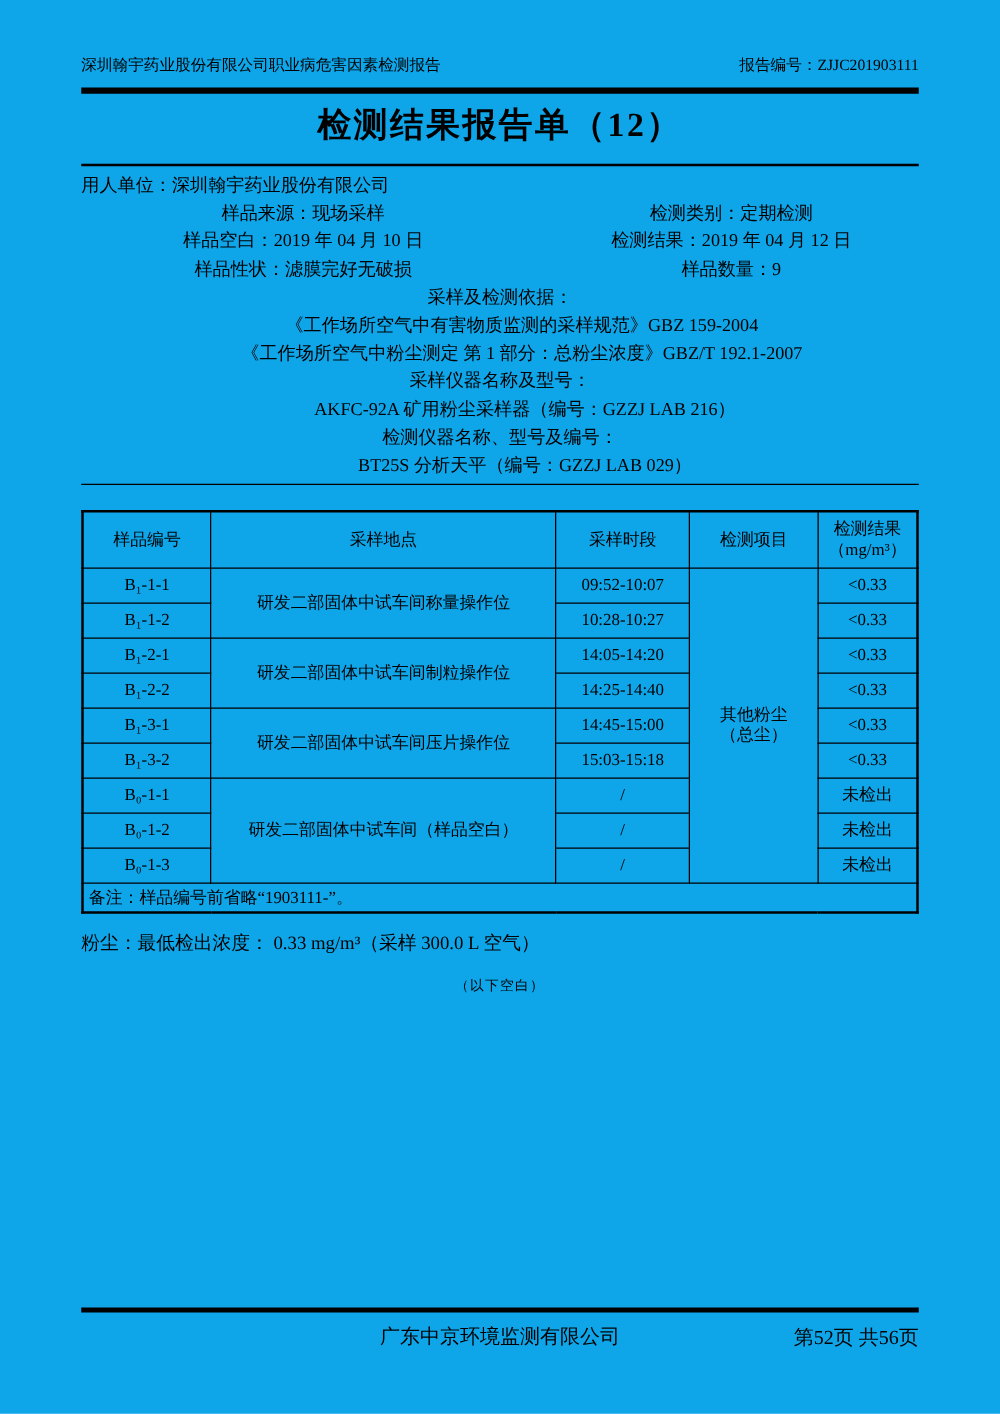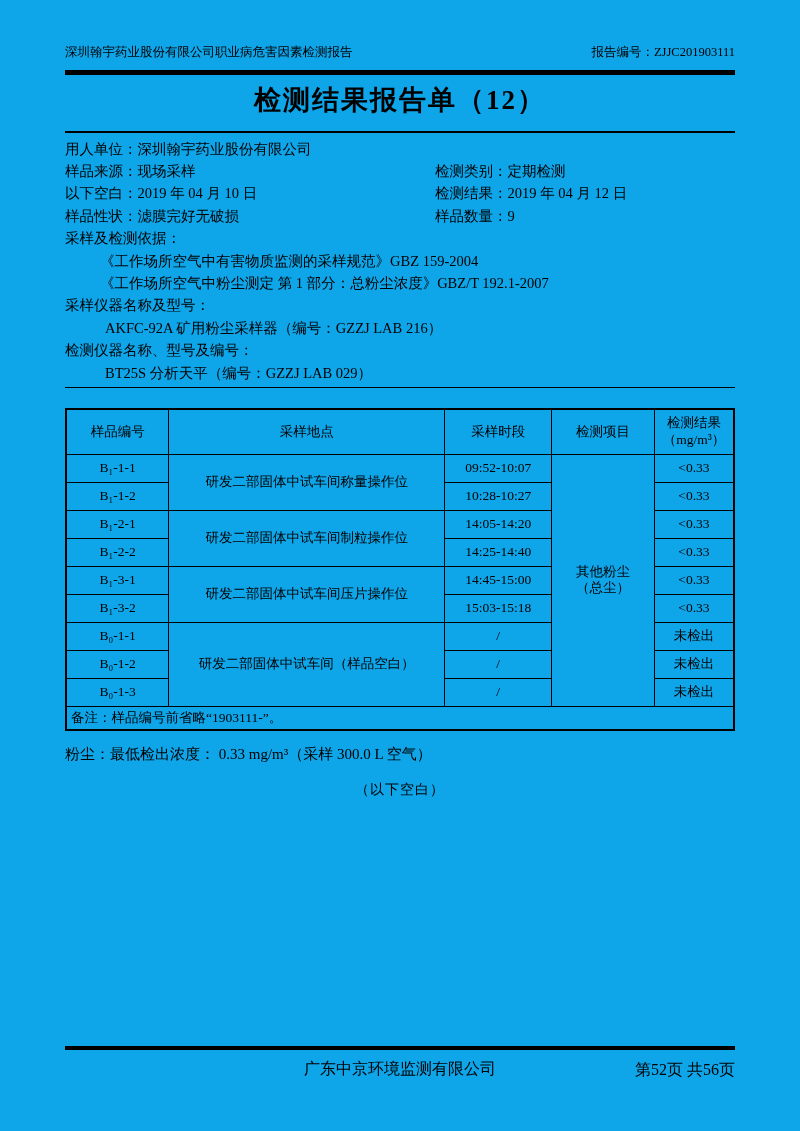--- a/index.html
+++ b/index.html
@@ -28,21 +28,21 @@
     margin-top: 7px;
     text-align: center;
     font-size: 27px;
     font-weight: bold;
     letter-spacing: 2px;
     font-family: "Liberation Serif", "DejaVu Serif", serif;
   }
   .thin-rule { height: 1.5px; background: #000; margin-top: 13px; }
 
   
-  .info { margin-top: 5px; font-size: 14.5px; line-height: 22.4px; }
+  .info { margin-top: 5px; font-size: 14.5px; line-height: 22.4px; text-align: center; }
   .info-row { display: flex; }
   .info-left { width: 53%; }
   .info-right { flex: 1; margin-left: 15px; }
   .indent1 { padding-left: 35px; }
   .indent2 { padding-left: 40px; }
   .thin-rule2 { height: 1.5px; background: #000; margin-top: 3px; }
 
   
   table.results {
     margin-top: 20px;
@@ -62,21 +62,21 @@
   col.c-res { width: 11.9%; }
   td.note-cell {
     text-align: left;
     padding: 9px 10px 10px 12px;
     font-size: 13.5px;
   }
   .unit-line { line-height: 1.25; }
 
   
   .limit-line { margin-top: 14px; font-size: 15px; }
-  .blank-line { margin-top: 17px; text-align: center; font-size: 14px; letter-spacing: 1px; }
+  .blank-line { margin-top: 17px; text-align: center; font-size: 11px; letter-spacing: 1px; }
 
   
   .footer { position: absolute; left: 65px; right: 65px; top: 1046px; }
   .footer-rule { height: 4px; background: #000; }
   .footer-row { position: relative; margin-top: 9px; font-size: 16px; text-align: center; }
   .footer-page { position: absolute; right: 0; top: 1px; }
 </style>
 </head>
 <body>
 
@@ -95,21 +95,21 @@
     <div class="info">
       <div class="info-row">
         <span>用人单位：</span>
           <span>深圳翰宇药业股份有限公司</span>
       </div>
       <div class="info-row">
         <span class="info-left"><span>样品来源：</span><span>现场采样</span></span>
         <span class="info-right"><span>检测类别：</span><span>定期检测</span></span>
       </div>
       <div class="info-row">
-        <span class="info-left"><span>以下空白：</span><span>2019 年 04 月 10 日</span></span>
+        <span class="info-left"><span>样品空白：</span><span>2019 年 04 月 10 日</span></span>
         <span class="info-right"><span>检测结果：</span><span>2019 年 04 月 12 日</span></span>
       </div>
       <div class="info-row">
         <span class="info-left"><span>样品性状：</span><span>滤膜完好无破损</span></span>
         <span class="info-right"><span>样品数量：</span><span>9</span></span>
       </div>
       <div>采样及检测依据：</div>
       <div class="indent1">《工作场所空气中有害物质监测的采样规范》GBZ 159-2004</div>
       <div class="indent1">《工作场所空气中粉尘测定 第 1 部分：总粉尘浓度》GBZ/T 192.1-2007</div>
       <div>采样仪器名称及型号：</div>

